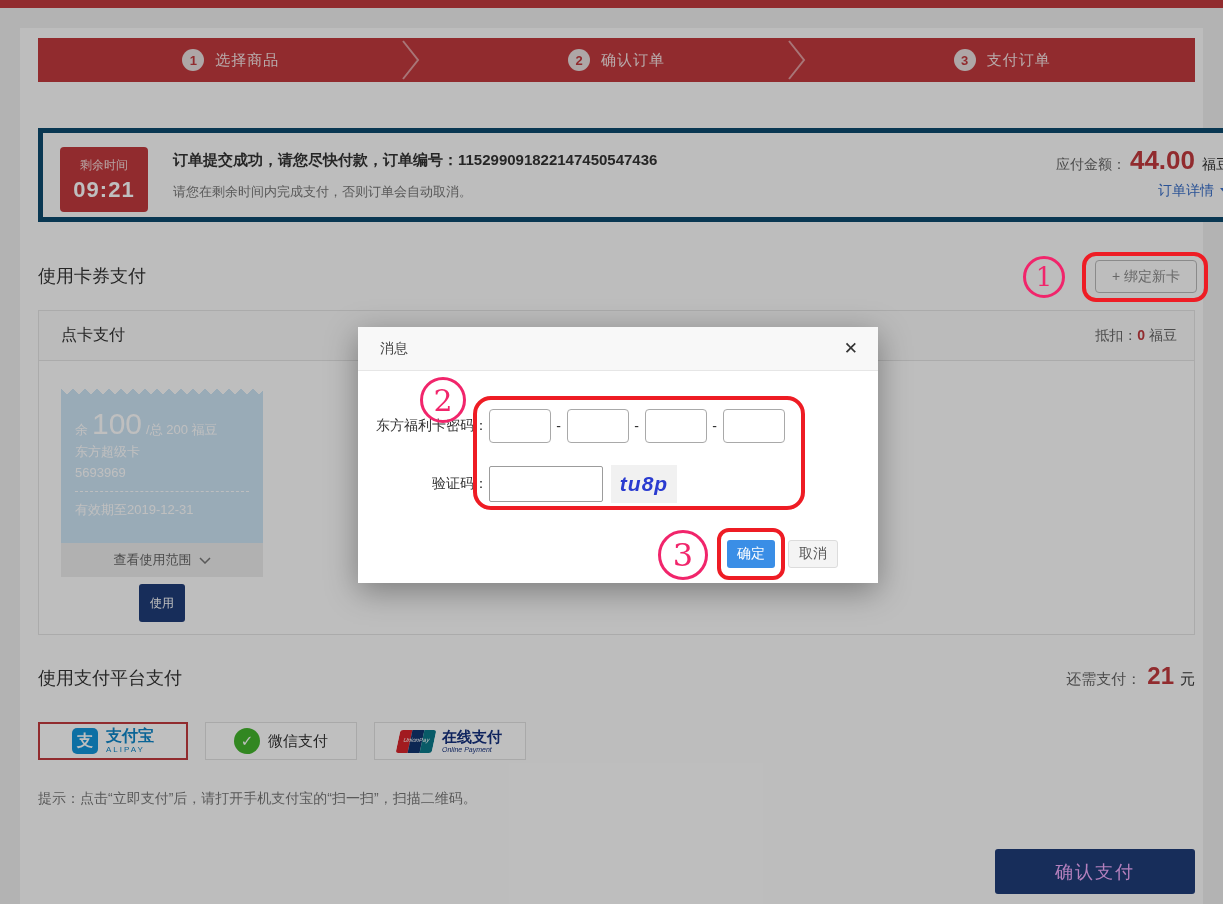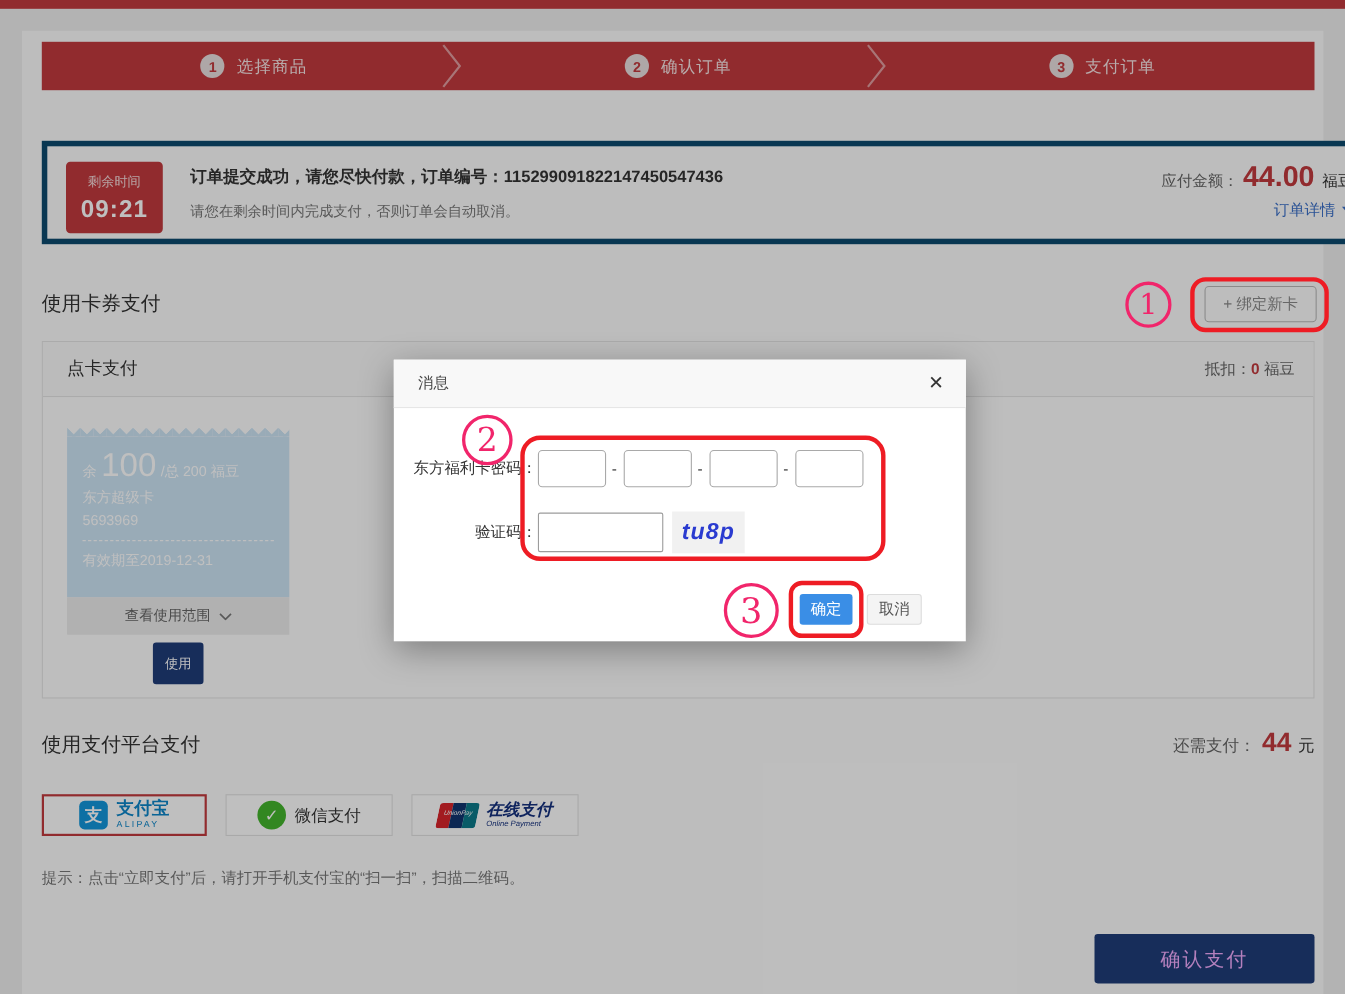--- a/index.html
+++ b/index.html
@@ -94,21 +94,21 @@
     font-weight:bold;display:flex;align-items:center;justify-content:center;}
   .wechat-label{font-size:15px;color:#333;}
   .union-logo{width:36px;height:23px;display:flex;transform:skewX(-12deg);border-radius:3px;overflow:hidden;position:relative;}
   .union-logo i{flex:1;}
   .union-logo i:nth-child(1){background:#d9252b;}
   .union-logo i:nth-child(2){background:#10356f;}
   .union-logo i:nth-child(3){background:#0b7a8a;}
   .union-logo em{position:absolute;left:0;right:0;top:7px;color:#fff;font-size:6px;font-style:italic;
     text-align:center;letter-spacing:0;}
   .union-text{display:flex;flex-direction:column;align-items:flex-start;line-height:1;}
-  .union-text .t1{font-size:15px;font-weight:bold;font-style:italic;color:#15317e;}
+  .union-text .t1{font-size:15px;font-weight:bold;color:#15317e;}
   .union-text .t2{font-size:7px;color:#15317e;margin-top:2px;font-style:italic;}
   .hint{left:38px;top:790px;font-size:14px;color:#777;}
   .confirm-btn{left:995px;top:849px;width:200px;height:45px;background:var(--navy);color:#f0abfc;
     font-size:18px;border:none;border-radius:3px;cursor:pointer;letter-spacing:2px;}
 
   
   .dim{left:0;top:0;width:1223px;height:904px;background:rgba(0,0,0,.25);z-index:40;}
   .modal{left:358px;top:327px;width:520px;height:256px;background:#fff;z-index:50;
     box-shadow:0 8px 30px rgba(0,0,0,.35);}
   .modal-header{height:44px;background:#f8f8f8;border-bottom:1px solid #e6e6e6;display:flex;
@@ -223,21 +223,21 @@
       </svg>
     </div>
   </div>
   <button class="use-btn">使用</button>
 </div>
 
 <div class="abs sec2-row">
   <span class="sec2-title">使用支付平台支付</span>
   <span class="remaining">
     <span class="lbl">还需支付：</span>
-    <span class="val">44</span>
+    <span class="val">21</span>
     <span class="unit">元</span>
   </span>
 </div>
 
 <div class="abs methods">
   <div class="method-btn selected">
     <div class="alipay-logo">支</div>
     <div class="alipay-text">
       <span class="t1">支付宝</span>
       <span class="t2">ALIPAY</span>

